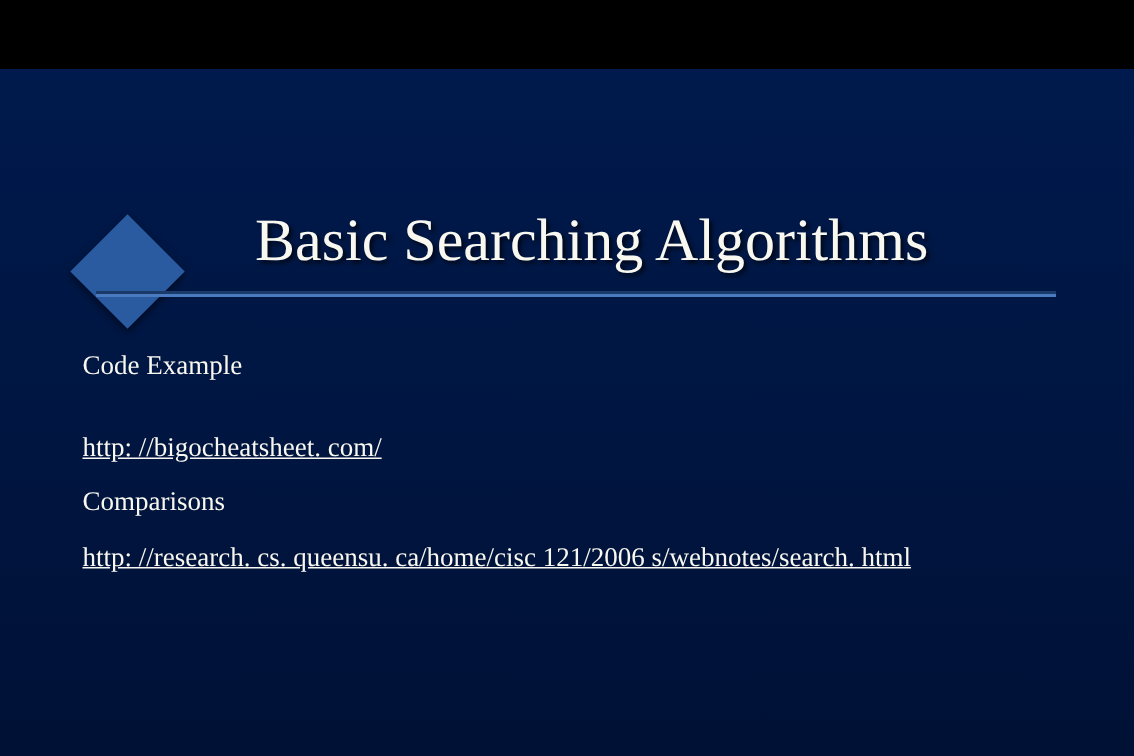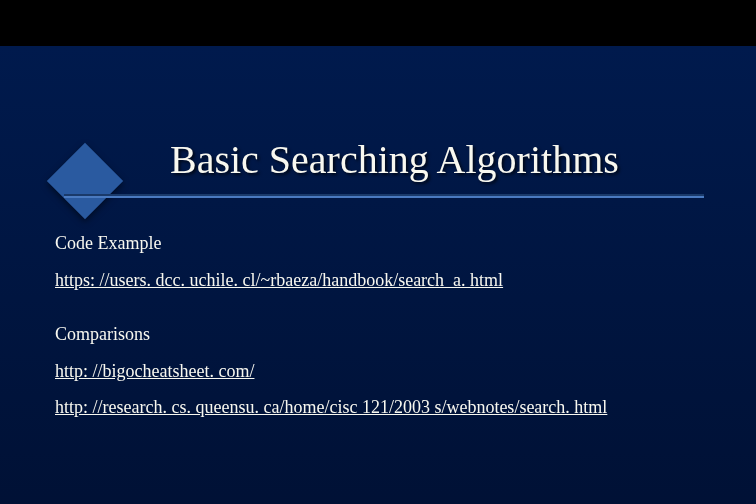--- a/index.html
+++ b/index.html
@@ -78,21 +78,20 @@
 <div class="slide">
 
   <div class="header">
     <div class="bullet-diamond"></div>
     <div class="title">Basic Searching Algorithms</div>
     <div class="rule"></div>
   </div>
 
   <div class="body">
     <p>Code Example</p>
-    <p><span class="link">https: //users. dcc. uchile. cl/~rbaeza/handbook/search_a. html</span></p>
     <div class="section-gap"></div>
+    <p><span class="link">http: //bigocheatsheet. com/</span></p>
     <p>Comparisons</p>
-    <p><span class="link">http: //bigocheatsheet. com/</span></p>
-    <p><span class="link">http: //research. cs. queensu. ca/home/cisc 121/2003 s/webnotes/search. html</span></p>
+    <p><span class="link">http: //research. cs. queensu. ca/home/cisc 121/2006 s/webnotes/search. html</span></p>
     <div class="section-gap"></div>
   </div>
 
 </div>
 
 </body></html>

